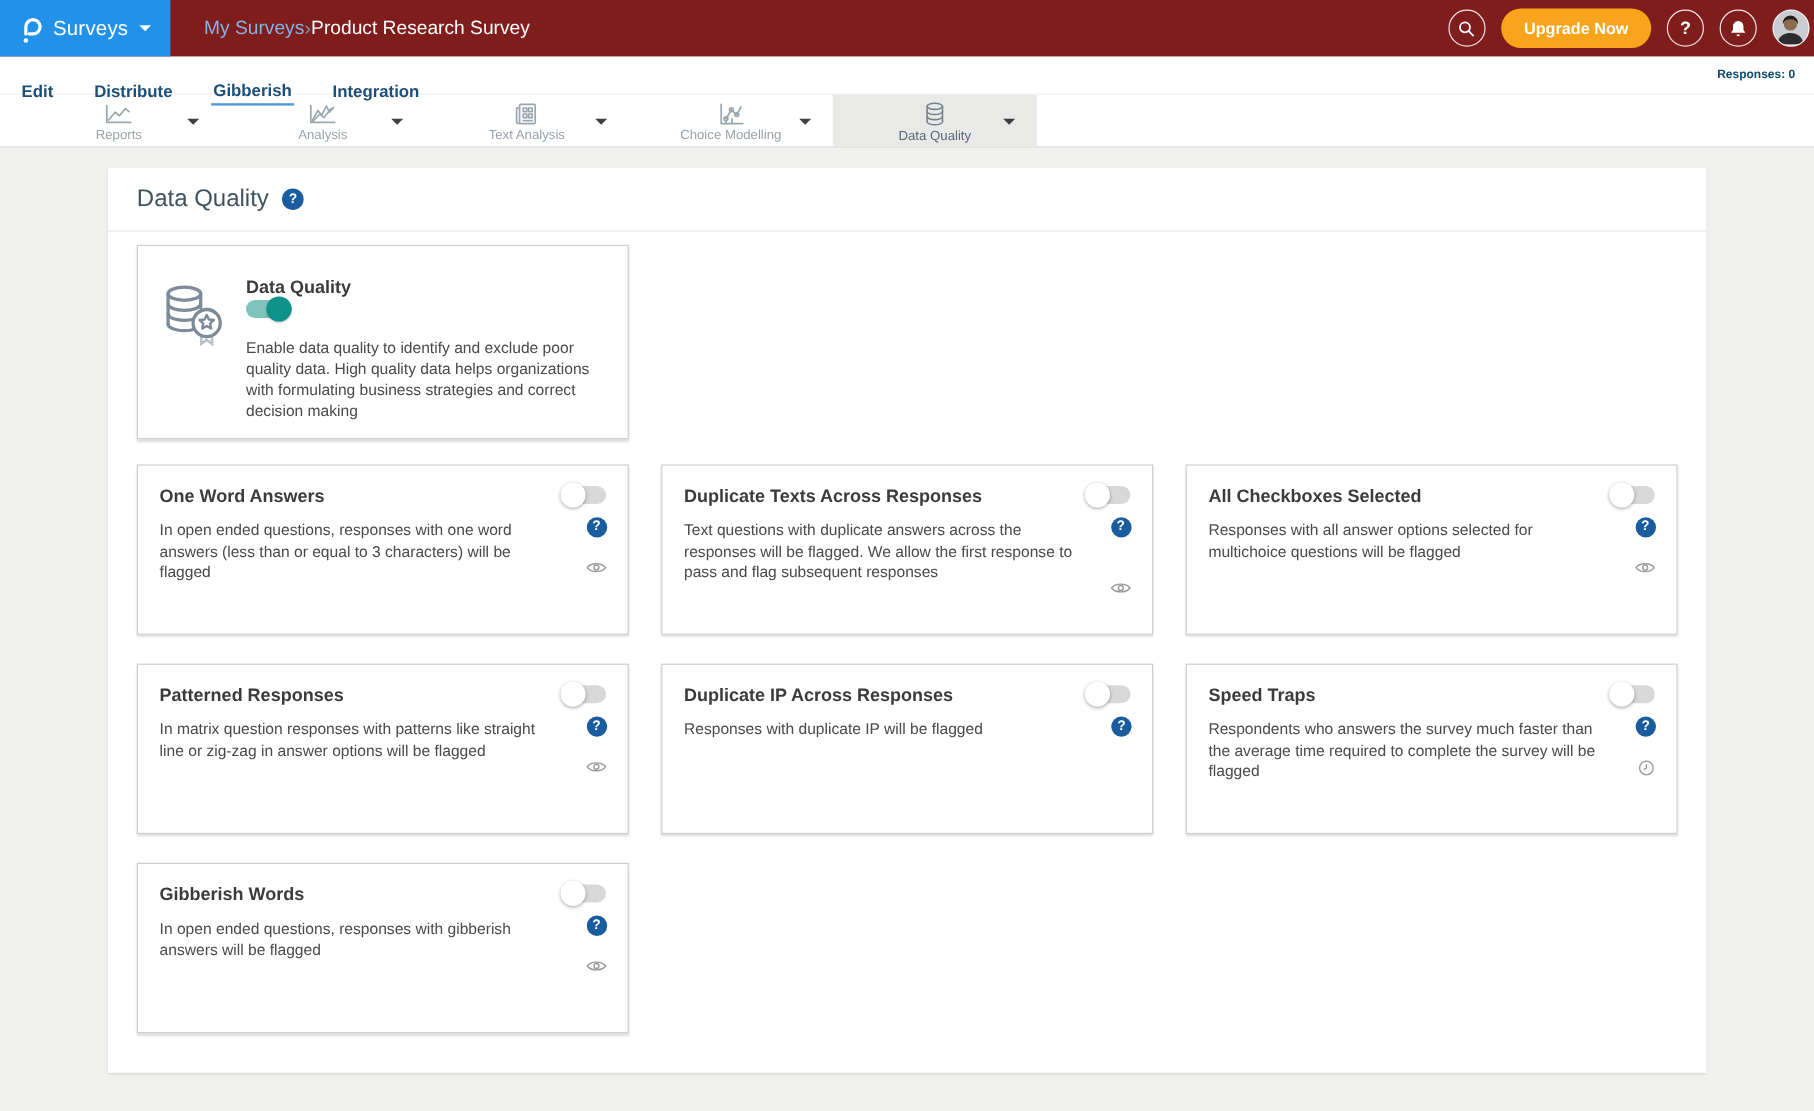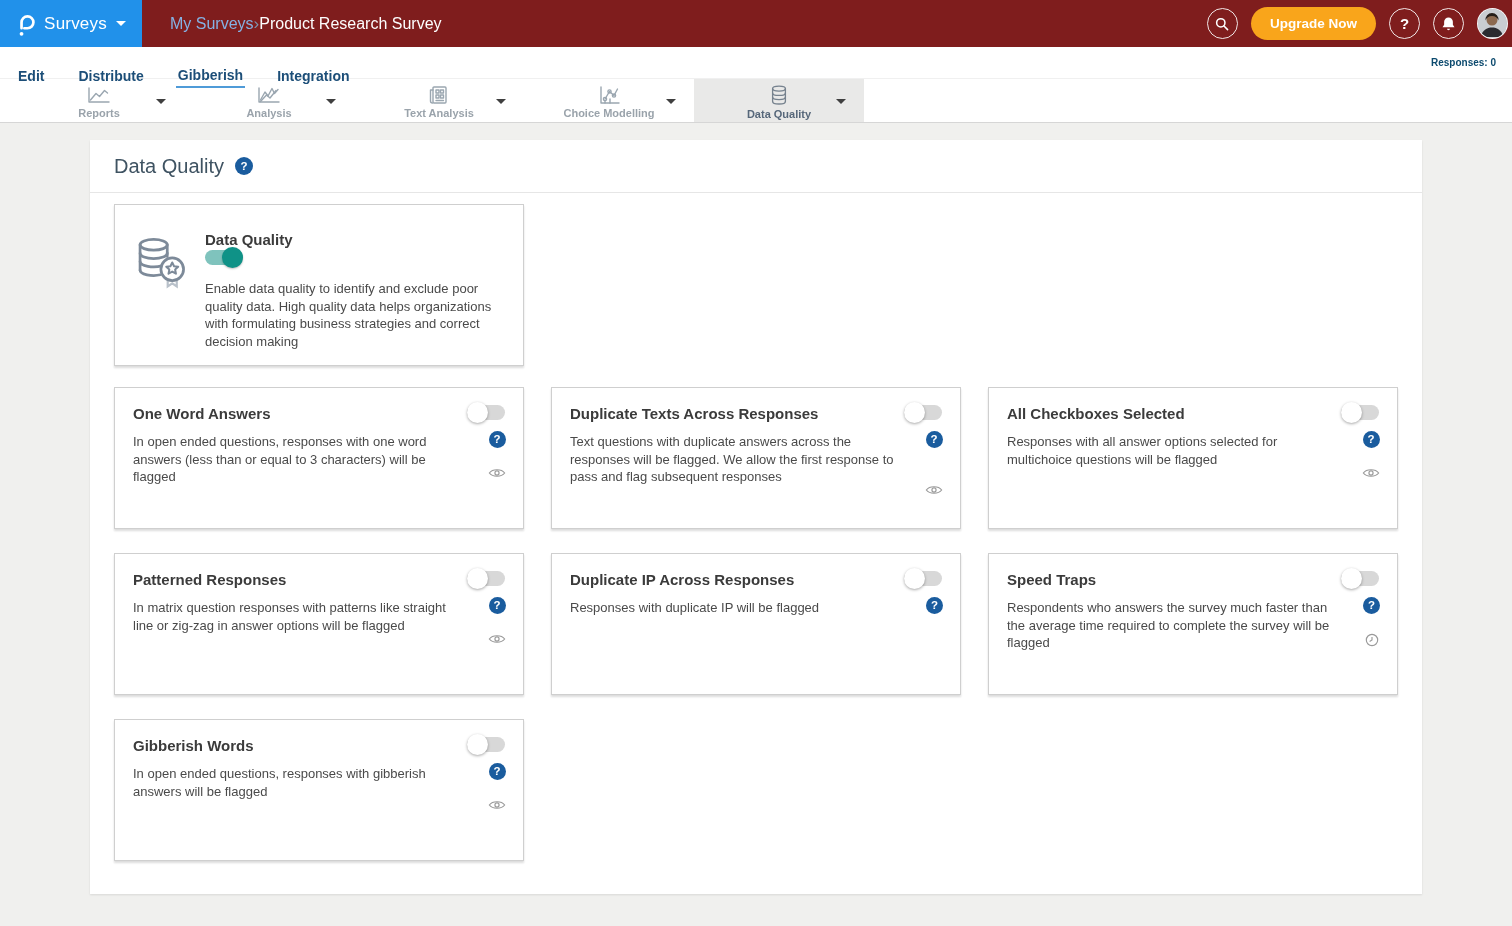--- a/index.html
+++ b/index.html
@@ -29,21 +29,21 @@
   .navbar { height:32px; background:#fff; display:flex; align-items:center; padding:0 16px; border-bottom:1px solid #f0f0f0; }
   .nav-item { font-size:14px; font-weight:600; color:#1c4e78; margin-right:30px; cursor:pointer; padding:2px 2px 3px;margin-top:27px; }
   .nav-item.active { border-bottom:2px solid #4f9bd8; }
   .responses { margin-left:auto; font-size:10px; font-weight:600; color:#0c4a6e; }
 
   
   .toolbar { height:44px; background:#fff; border-bottom:1px solid #d6d6d6; display:flex; padding-left:14px; }
   .tool-tab { width:170px; height:100%; position:relative; display:flex; align-items:center; justify-content:center; cursor:pointer; }
   .tool-tab.active { background:#e9e9e8; }
   .tab-center { display:flex; flex-direction:column; align-items:center; gap:2px; margin-top:2px; }
-  .tab-label { font-size:11px; color:#9aa3ab;font-weight:bold; }
+  .tab-label { font-size:11px; color:#9aa3ab; }
   .tool-tab.active .tab-label { color:#56677a; }
   .tab-caret { position:absolute; right:18px; top:50%; margin-top:-2px; width:0; height:0; border-left:5px solid transparent; border-right:5px solid transparent; border-top:5px solid #3f3f3f; }
   .tool-icon { stroke:#9aa6b0; fill:none; stroke-width:1.4; stroke-linecap:round; stroke-linejoin:round; }
   .tool-tab.active .tool-icon { stroke:#76828e; }
 
   
   .panel { width:1332px; margin:17px auto 0; background:#fff; box-shadow:0 1px 2px rgba(0,0,0,.10); }
   .panel-header { height:53px; display:flex; align-items:center; gap:11px; padding:0 24px; border-bottom:1px solid #e6e6e6; }
   .page-title { font-size:20px; color:#3f5362; }
   .help-badge { display:inline-block; width:17px; height:17px; border-radius:50%; background:#1a5c9e; color:#fff; font-size:11.5px; font-weight:bold; text-align:center; line-height:17px; cursor:pointer; flex:0 0 auto; }

